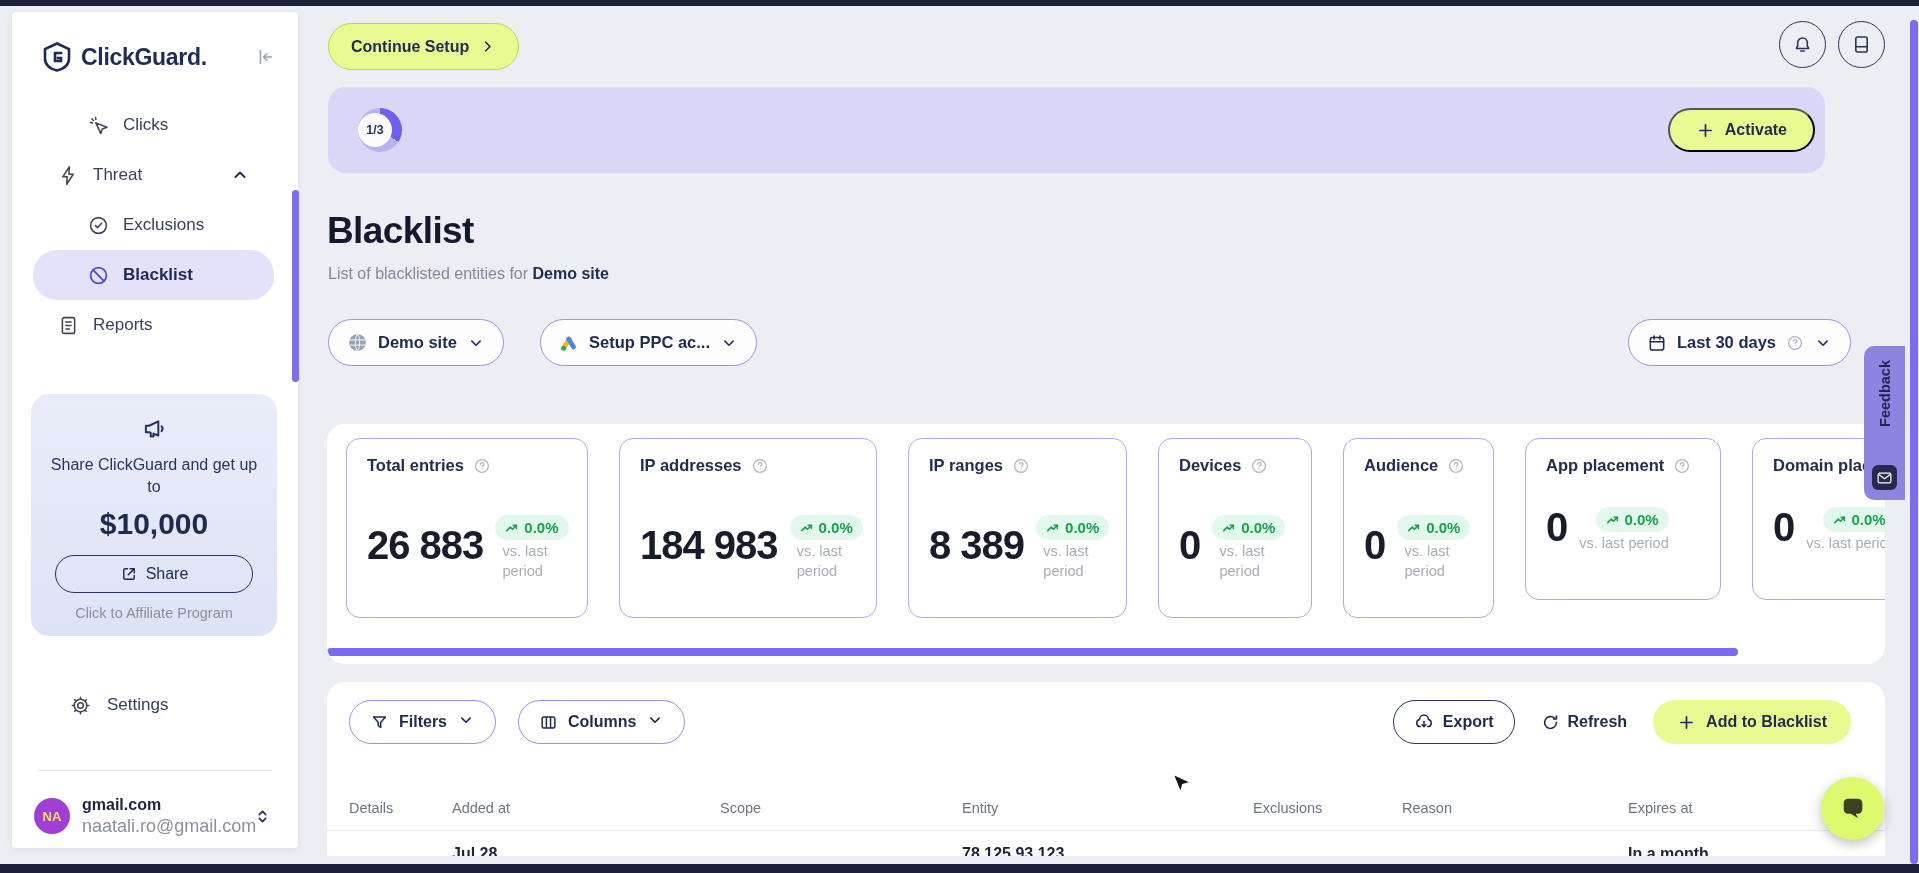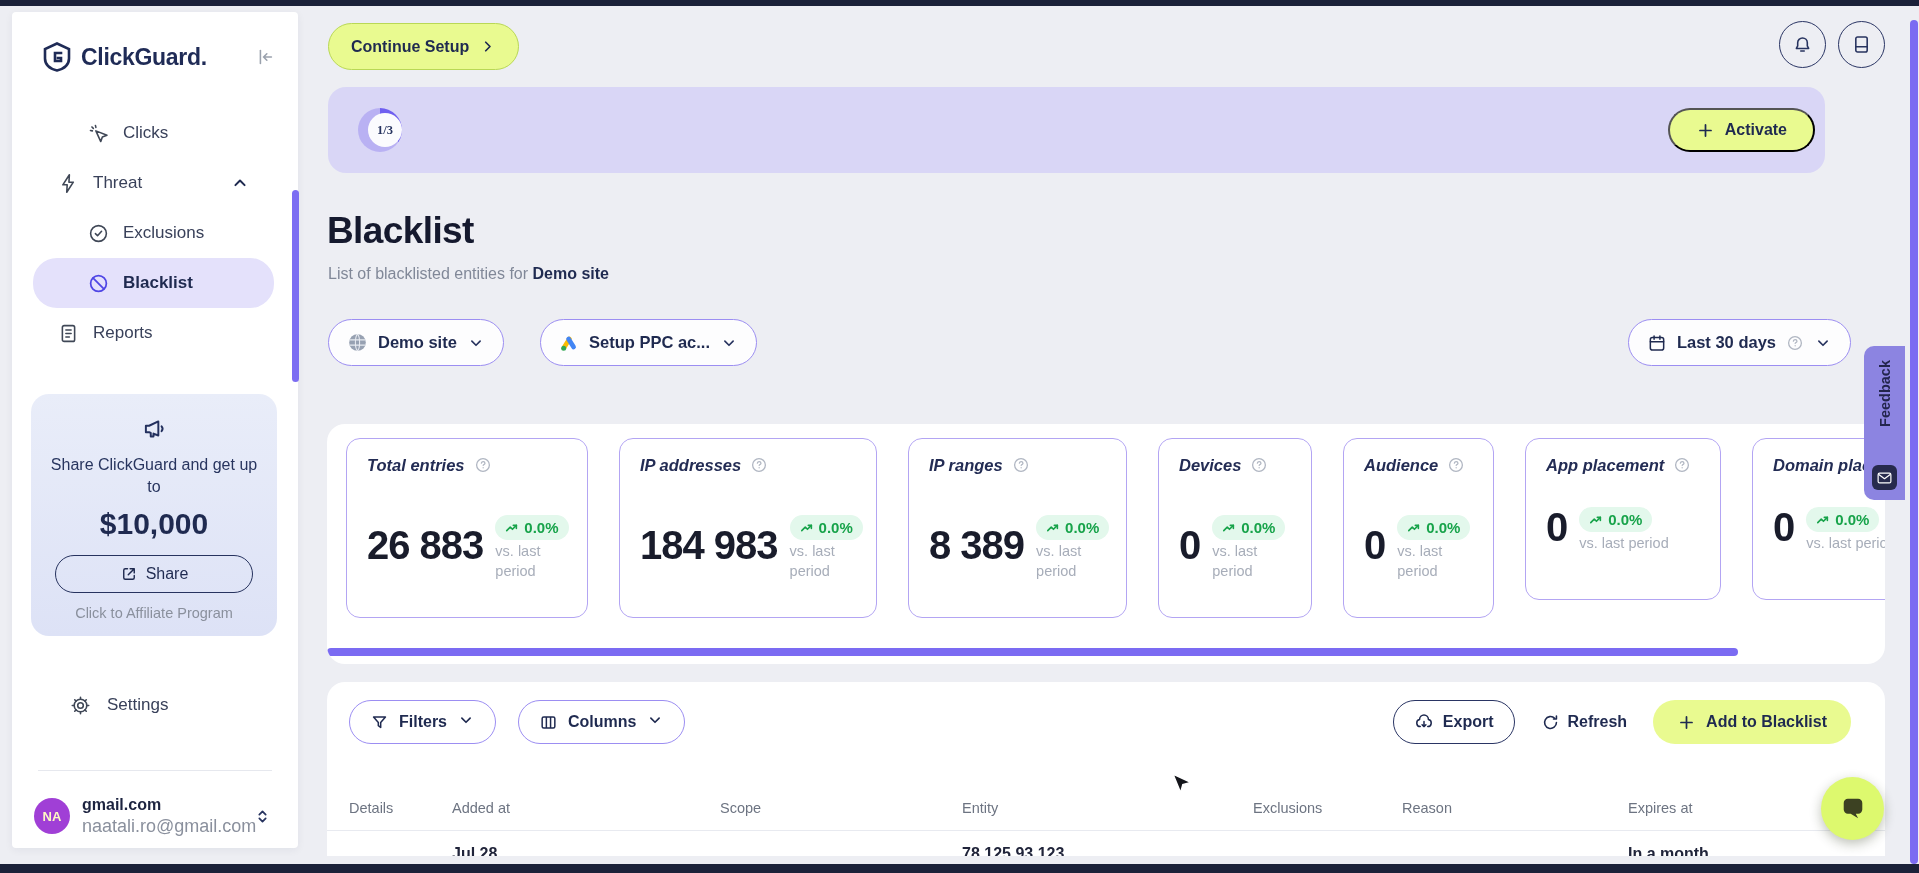--- a/index.html
+++ b/index.html
@@ -11,21 +11,21 @@
   .vscroll { position:absolute; left:1910px; top:20px; width:8px; height:844px; background:#7b6bf2; border-radius:4px; z-index:55; }
 
   
   .sidebar { position:absolute; left:12px; top:12px; width:286px; height:836px; background:#fff;
              border-radius:4px; box-shadow:0 2px 8px rgba(25,32,71,.06); z-index:10; }
   .logo-row { position:absolute; top:30px; left:30px; right:22px; display:flex; align-items:center; }
   .logo-mark { width:30px; height:30px; flex:0 0 auto; }
   .logo-text { margin-left:9px; font-size:23px; font-weight:800; color:#1f2b56; letter-spacing:-0.3px; }
   .collapse-btn { margin-left:auto; color:#9aa1ad; cursor:pointer; display:flex; }
 
-  .nav { position:absolute; top:96px; left:0; right:0; }
+  .nav { position:absolute; top:88px; left:0; right:0; }
   .nav-item { position:relative; height:50px; display:flex; align-items:center; color:#39415a; font-size:17px; cursor:pointer; }
   .nav-item .nicon { display:flex; width:22px; justify-content:center; color:#3f4756; }
   .nav-item.lv0 { padding-left:45px; }
   .nav-item.lv1 { padding-left:75px; }
   .nav-item .nlabel { margin-left:14px; }
   .nav-item .nchev { margin-left:auto; margin-right:48px; color:#1f2a50; display:flex; }
   .nav-item.active { margin:0 24px 0 21px; padding-left:54px; background:#e4e1fb; border-radius:24px; color:#1f2a50; font-weight:600; }
   .nav-item.active .nicon { color:#4f46e5; }
   .side-scroll { position:absolute; left:280px; top:178px; width:7px; height:192px; background:#7c6df2; border-radius:4px; }
 
@@ -37,42 +37,42 @@
   .share-btn { margin:14px auto 0; width:198px; height:38px; border:1.6px solid #27335f; border-radius:20px;
                display:flex; align-items:center; justify-content:center; gap:8px; font-size:16px; color:#1f2a50; cursor:pointer; background:transparent; }
   .share-caption { margin-top:12px; font-size:14.5px; color:#8a909d; }
 
   .settings-row { position:absolute; left:0; right:0; top:668px; height:50px; display:flex; align-items:center; padding-left:42px;
                   color:#39415a; font-size:17px; cursor:pointer; }
   .settings-row .nicon { color:#3f4756; display:flex; }
   .settings-row span { margin-left:16px; }
   .side-divider { position:absolute; left:26px; right:26px; top:758px; height:1px; background:#e6e8ee; }
   .user-row { position:absolute; left:0; right:0; top:776px; height:56px; display:flex; align-items:center; padding:0 26px 0 22px; cursor:pointer; }
-  .avatar { width:36px; height:36px; border-radius:50%; background:#a03fd6; color:#fef9c3; font-size:13px; font-weight:700;
+  .avatar { width:36px; height:36px; border-radius:50%; background:#a03fd6; color:#fde047; font-size:13px; font-weight:700;
             display:flex; align-items:center; justify-content:center; flex:0 0 auto; }
   .user-texts { margin-left:12px; line-height:1.25; min-width:0; }
   .user-name { font-size:16px; font-weight:700; color:#1d2440; }
   .user-email { font-size:18px; color:#8a909d; }
   .user-chev { margin-left:auto; color:#27335f; display:flex; }
 
   
   .btn-lime { display:inline-flex; align-items:center; gap:10px; background:#e9fa90; color:#1f2a50; font-weight:700;
               border-radius:26px; cursor:pointer; font-size:16px; }
   .continue-btn { position:absolute; left:328px; top:23px; height:47px; padding:0 22px; border:1.5px solid #b9d855; }
   .round-btn { position:absolute; top:21px; width:47px; height:47px; border-radius:50%; border:1.3px solid #2a3564;
                display:flex; align-items:center; justify-content:center; color:#27335f; cursor:pointer; background:transparent; }
   .round-btn.bell { left:1779px; }
   .round-btn.docs { left:1838px; }
 
   
   .banner { position:absolute; left:328px; top:87px; width:1497px; height:86px; background:#d9d6f6; border-radius:18px;
             display:flex; align-items:center; padding:0 10px 0 30px; }
   .ring { width:44px; height:44px; border-radius:50%; flex:0 0 auto;
           background:conic-gradient(#6f5ff0 0 123deg, #b9b1f3 123deg 360deg);
-          display:flex; align-items:center; justify-content:flex-end;font-family:Liberation Serif, serif; }
+          display:flex; align-items:center; justify-content:flex-start; }
   .ring-inner { width:34px; height:34px; border-radius:50%; background:#fbfbfe; display:flex; align-items:center; justify-content:center;
                 font-size:12.5px; font-weight:700; color:#27335f; }
   .banner-msg { margin-left:16px; font-size:16px; color:#262b55; }
   .activate-btn { margin-left:auto; height:44px; padding:0 26px; }
 
   
   .page-title { position:absolute; left:327px; top:210px; font-size:37px; font-weight:800; color:#15192e; letter-spacing:-0.6px; }
   .page-sub { position:absolute; left:328px; top:265px; font-size:16px; color:#818898; }
   .page-sub b { color:#1f2a50; font-weight:700; }
 
@@ -82,27 +82,27 @@
   .pill-site { position:absolute; left:328px; top:319px; }
   .pill-ppc  { position:absolute; left:540px; top:319px; }
   .pill-date { position:absolute; right:68px; top:319px; }
 
   
   .panel { position:absolute; left:327px; width:1558px; background:#fff; border-radius:18px; }
   .panel-cards { top:424px; height:240px; overflow:hidden; }
   .cards-row { position:absolute; left:19px; top:14px; display:flex; gap:31px; }
   .card { border:1.5px solid #b3a5f3; border-radius:14px; padding:17px 18px 0 20px; height:180px; flex:0 0 auto; overflow:hidden; }
   .card.short { height:162px; }
-  .card-head { display:flex; align-items:flex-start; gap:9px;font-style:italic; }
+  .card-head { display:flex; align-items:flex-end; gap:9px; }
   .card-label { font-size:16.5px; color:#232c54; font-weight:600; white-space:nowrap; }
   .help-ic { color:#b0b6c2; display:flex; flex:0 0 auto; cursor:pointer; }
   .card-vrow { display:flex; align-items:center; gap:12px; margin-top:34px; }
   .card.short .card-vrow { margin-top:26px; }
   .card-value { font-size:40px; font-weight:700; color:#191c2b; letter-spacing:-1px; white-space:nowrap; }
-  .delta-col { display:flex; flex-direction:column; gap:2px; padding-top:6px; }
+  .delta-col { display:flex; flex-direction:column; gap:2px; padding-top:6px;align-items:flex-end; }
   .delta-pill { display:inline-flex; align-items:center; gap:5px; background:#e3f8ec; color:#17a34a; font-size:15px; font-weight:700;
                 border-radius:14px; padding:4px 10px; width:max-content; }
   .vs-label { font-size:14.5px; color:#a7adb9; line-height:1.35; width:66px; }
   .card.wide-vs .vs-label { width:auto; white-space:nowrap; }
   .hscroll { position:absolute; left:0px; bottom:8px; width:1411px; height:8px; background:#7b6bf2; border-radius:4px; }
 
   
   .panel-table { top:682px; height:174px; border-radius:18px 18px 0 0; overflow:hidden; }
   .toolbar { position:absolute; left:22px; right:34px; top:18px; display:flex; align-items:center; }
   .tb-pill { display:inline-flex; align-items:center; gap:10px; height:44px; border:1.5px solid #9c8ef2; border-radius:22px;

